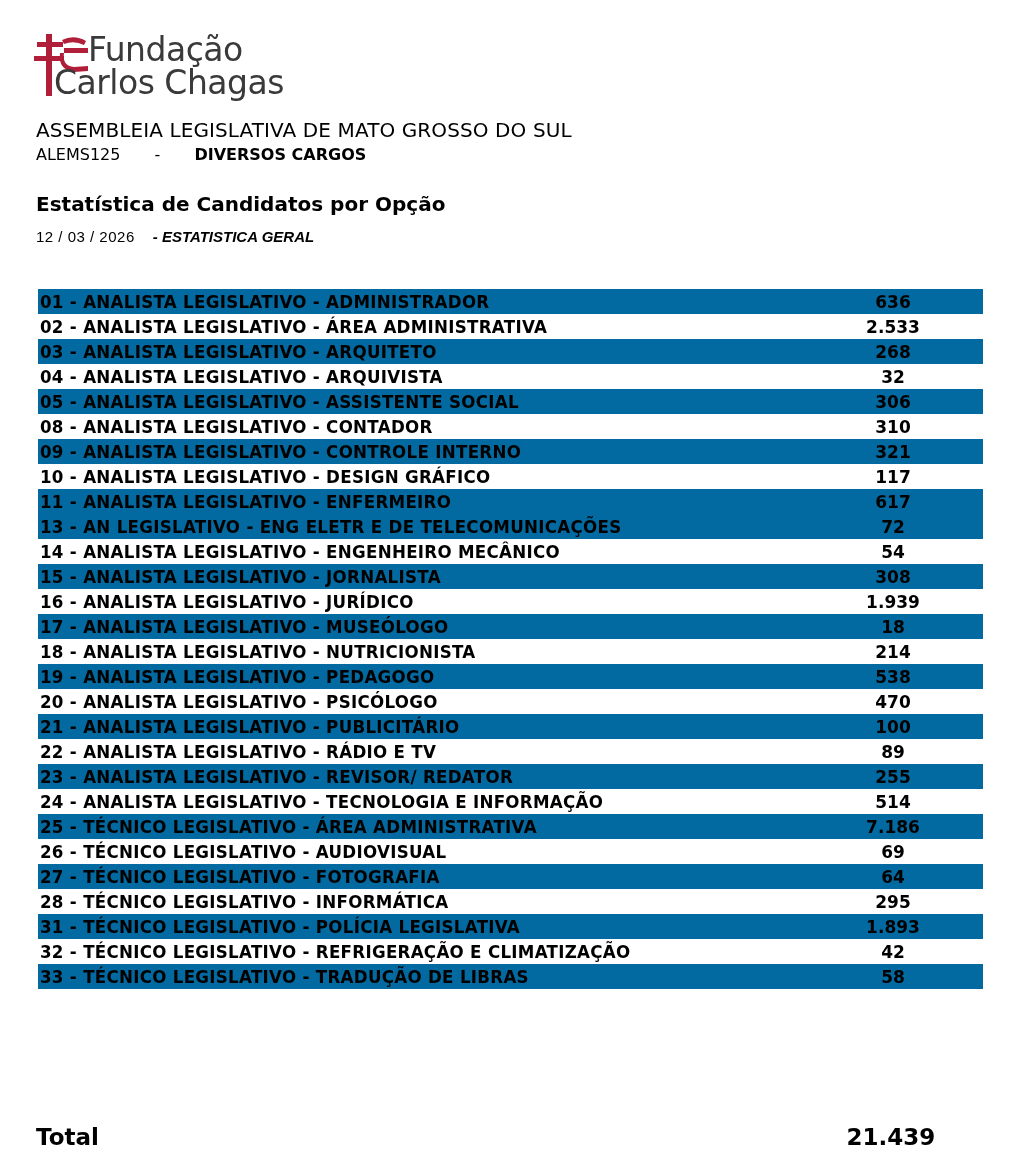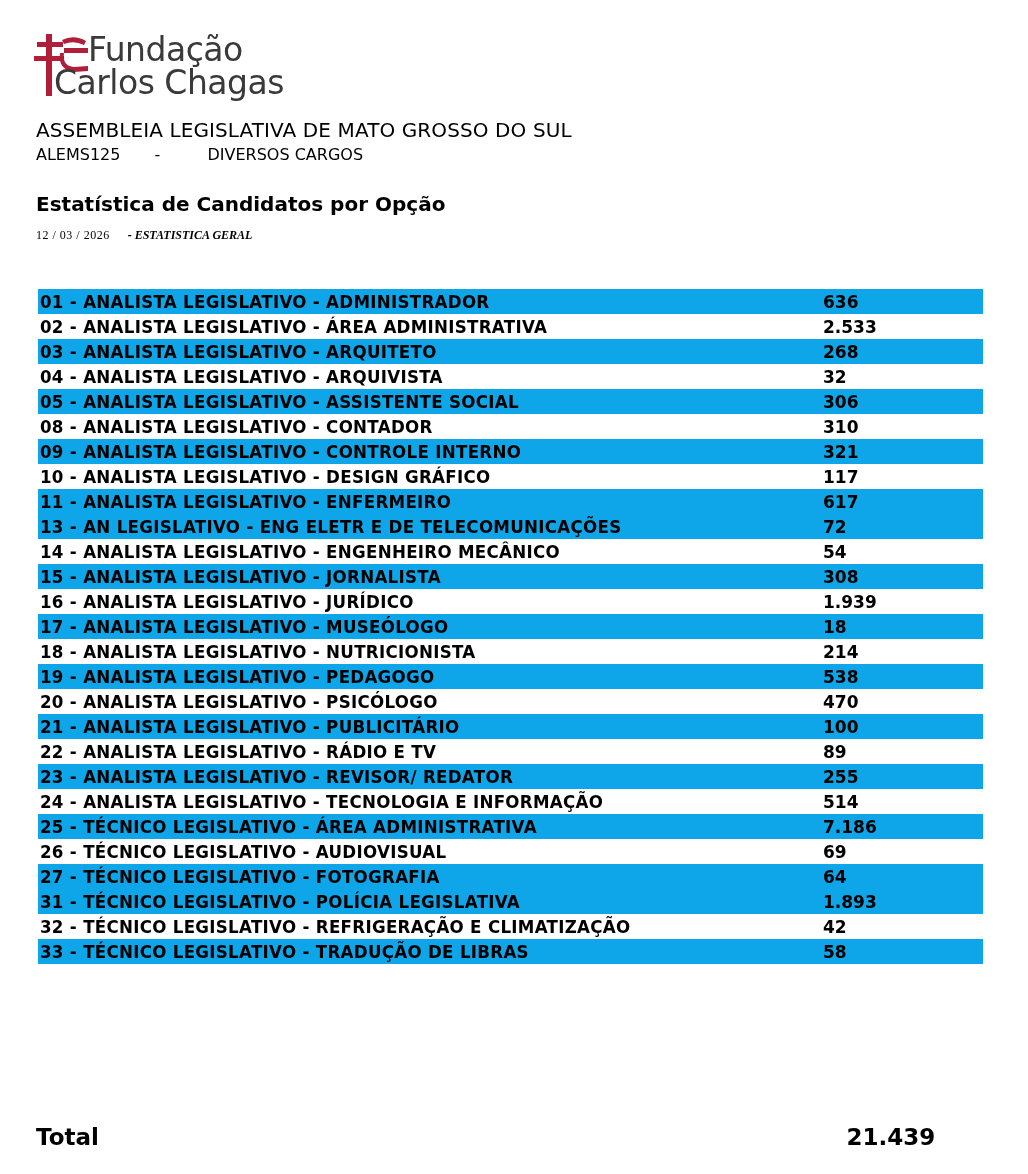--- a/index.html
+++ b/index.html
@@ -6,30 +6,30 @@
   body { width: 1028px; height: 1174px; position: relative; overflow: hidden; font-family: "DejaVu Sans", sans-serif; color: #000; }
   .logo { position: absolute; left: 34px; top: 30px; height: 76px; width: 320px; }
   .logo .mark { position: absolute; left: 0; top: 2px; width: 60px; height: 74px; }
   .logo .line1, .logo .line2 { position: absolute; left: 55px; font-family: "DejaVu Sans", sans-serif; font-weight: normal; color: #3a3a3a; font-size: 33px; letter-spacing: -0.5px; line-height: 1; }
   .logo .line1 { top: 3px; left: 54px; }
   .logo .line2 { top: 36px; left: 20px; }
   .h-assembly { position: absolute; left: 36px; top: 118px; font-size: 20px; font-weight: normal; letter-spacing: 0.1px; white-space: nowrap; }
   .h-sub { position: absolute; left: 36px; top: 145px; font-size: 16px; white-space: nowrap; }
   .h-sub .code { font-weight: normal; }
   .h-sub .sep { display: inline-block; width: 74px; text-align: center; }
-  .h-sub .cargo { font-weight: normal; margin-left: 13px; }
+  .h-sub .cargo { font-weight: bold; }
   .h-stat { position: absolute; left: 36px; top: 192px; font-size: 20px; font-weight: bold; white-space: nowrap; }
-  .h-date { position: absolute; left: 36px; top: 228px; font-family: Liberation Serif, serif; font-size: 12px; white-space: nowrap; }
+  .h-date { position: absolute; left: 36px; top: 228px; font-family: Liberation Sans, sans-serif; font-size: 15px; white-space: nowrap; }
   .h-date .d { letter-spacing: 0.5px; }
   .h-date .kind { font-style: italic; font-weight: bold; margin-left: 18px; }
   .table { position: absolute; left: 38px; top: 289px; width: 945px; }
   .row { height: 25px; display: flex; align-items: center; }
-  .row.shade { background: #0ea5e9; }
+  .row.shade { background: #0369a1; }
   .row .label { flex: 1; font-family: "DejaVu Sans", sans-serif; font-weight: bold; font-size: 17px; letter-spacing: 0.3px; white-space: nowrap; padding-left: 2px; transform: scaleX(0.98); transform-origin: left center; }
-  .row .val { width: 140px; text-align: left; font-weight: bold; font-size: 17px; margin-right: 0px; position: relative; left: -20px; }
+  .row .val { width: 140px; text-align: center; font-weight: bold; font-size: 17px; margin-right: 0px; position: relative; left: -20px; }
   .total { position: absolute; left: 36px; top: 1124px; width: 947px; display: flex; align-items: center; }
   .total .label { flex: 1; font-weight: bold; font-size: 23px; }
   .total .val { width: 140px; text-align: center; font-weight: bold; font-size: 23px; position: relative; left: -22px; }
 </style>
 </head>
 <body>
 
 <div class="logo">
   <svg class="mark" viewBox="0 0 60 74" xmlns="http://www.w3.org/2000/svg">
     <g fill="#b01e3a">
@@ -144,20 +144,24 @@
       <span class="val">7.186</span>
     </div>
   <div class="row">
       <span class="label">26 - TÉCNICO LEGISLATIVO - AUDIOVISUAL</span>
       <span class="val">69</span>
     </div>
   <div class="row shade">
       <span class="label">27 - TÉCNICO LEGISLATIVO - FOTOGRAFIA</span>
       <span class="val">64</span>
     </div>
+  <div class="row">
+      <span class="label">28 - TÉCNICO LEGISLATIVO - INFORMÁTICA</span>
+      <span class="val">295</span>
+    </div>
   <div class="row shade">
       <span class="label">31 - TÉCNICO LEGISLATIVO - POLÍCIA LEGISLATIVA</span>
       <span class="val">1.893</span>
     </div>
   <div class="row">
       <span class="label">32 - TÉCNICO LEGISLATIVO - REFRIGERAÇÃO E CLIMATIZAÇÃO</span>
       <span class="val">42</span>
     </div>
   <div class="row shade">
       <span class="label">33 - TÉCNICO LEGISLATIVO - TRADUÇÃO DE LIBRAS</span>

